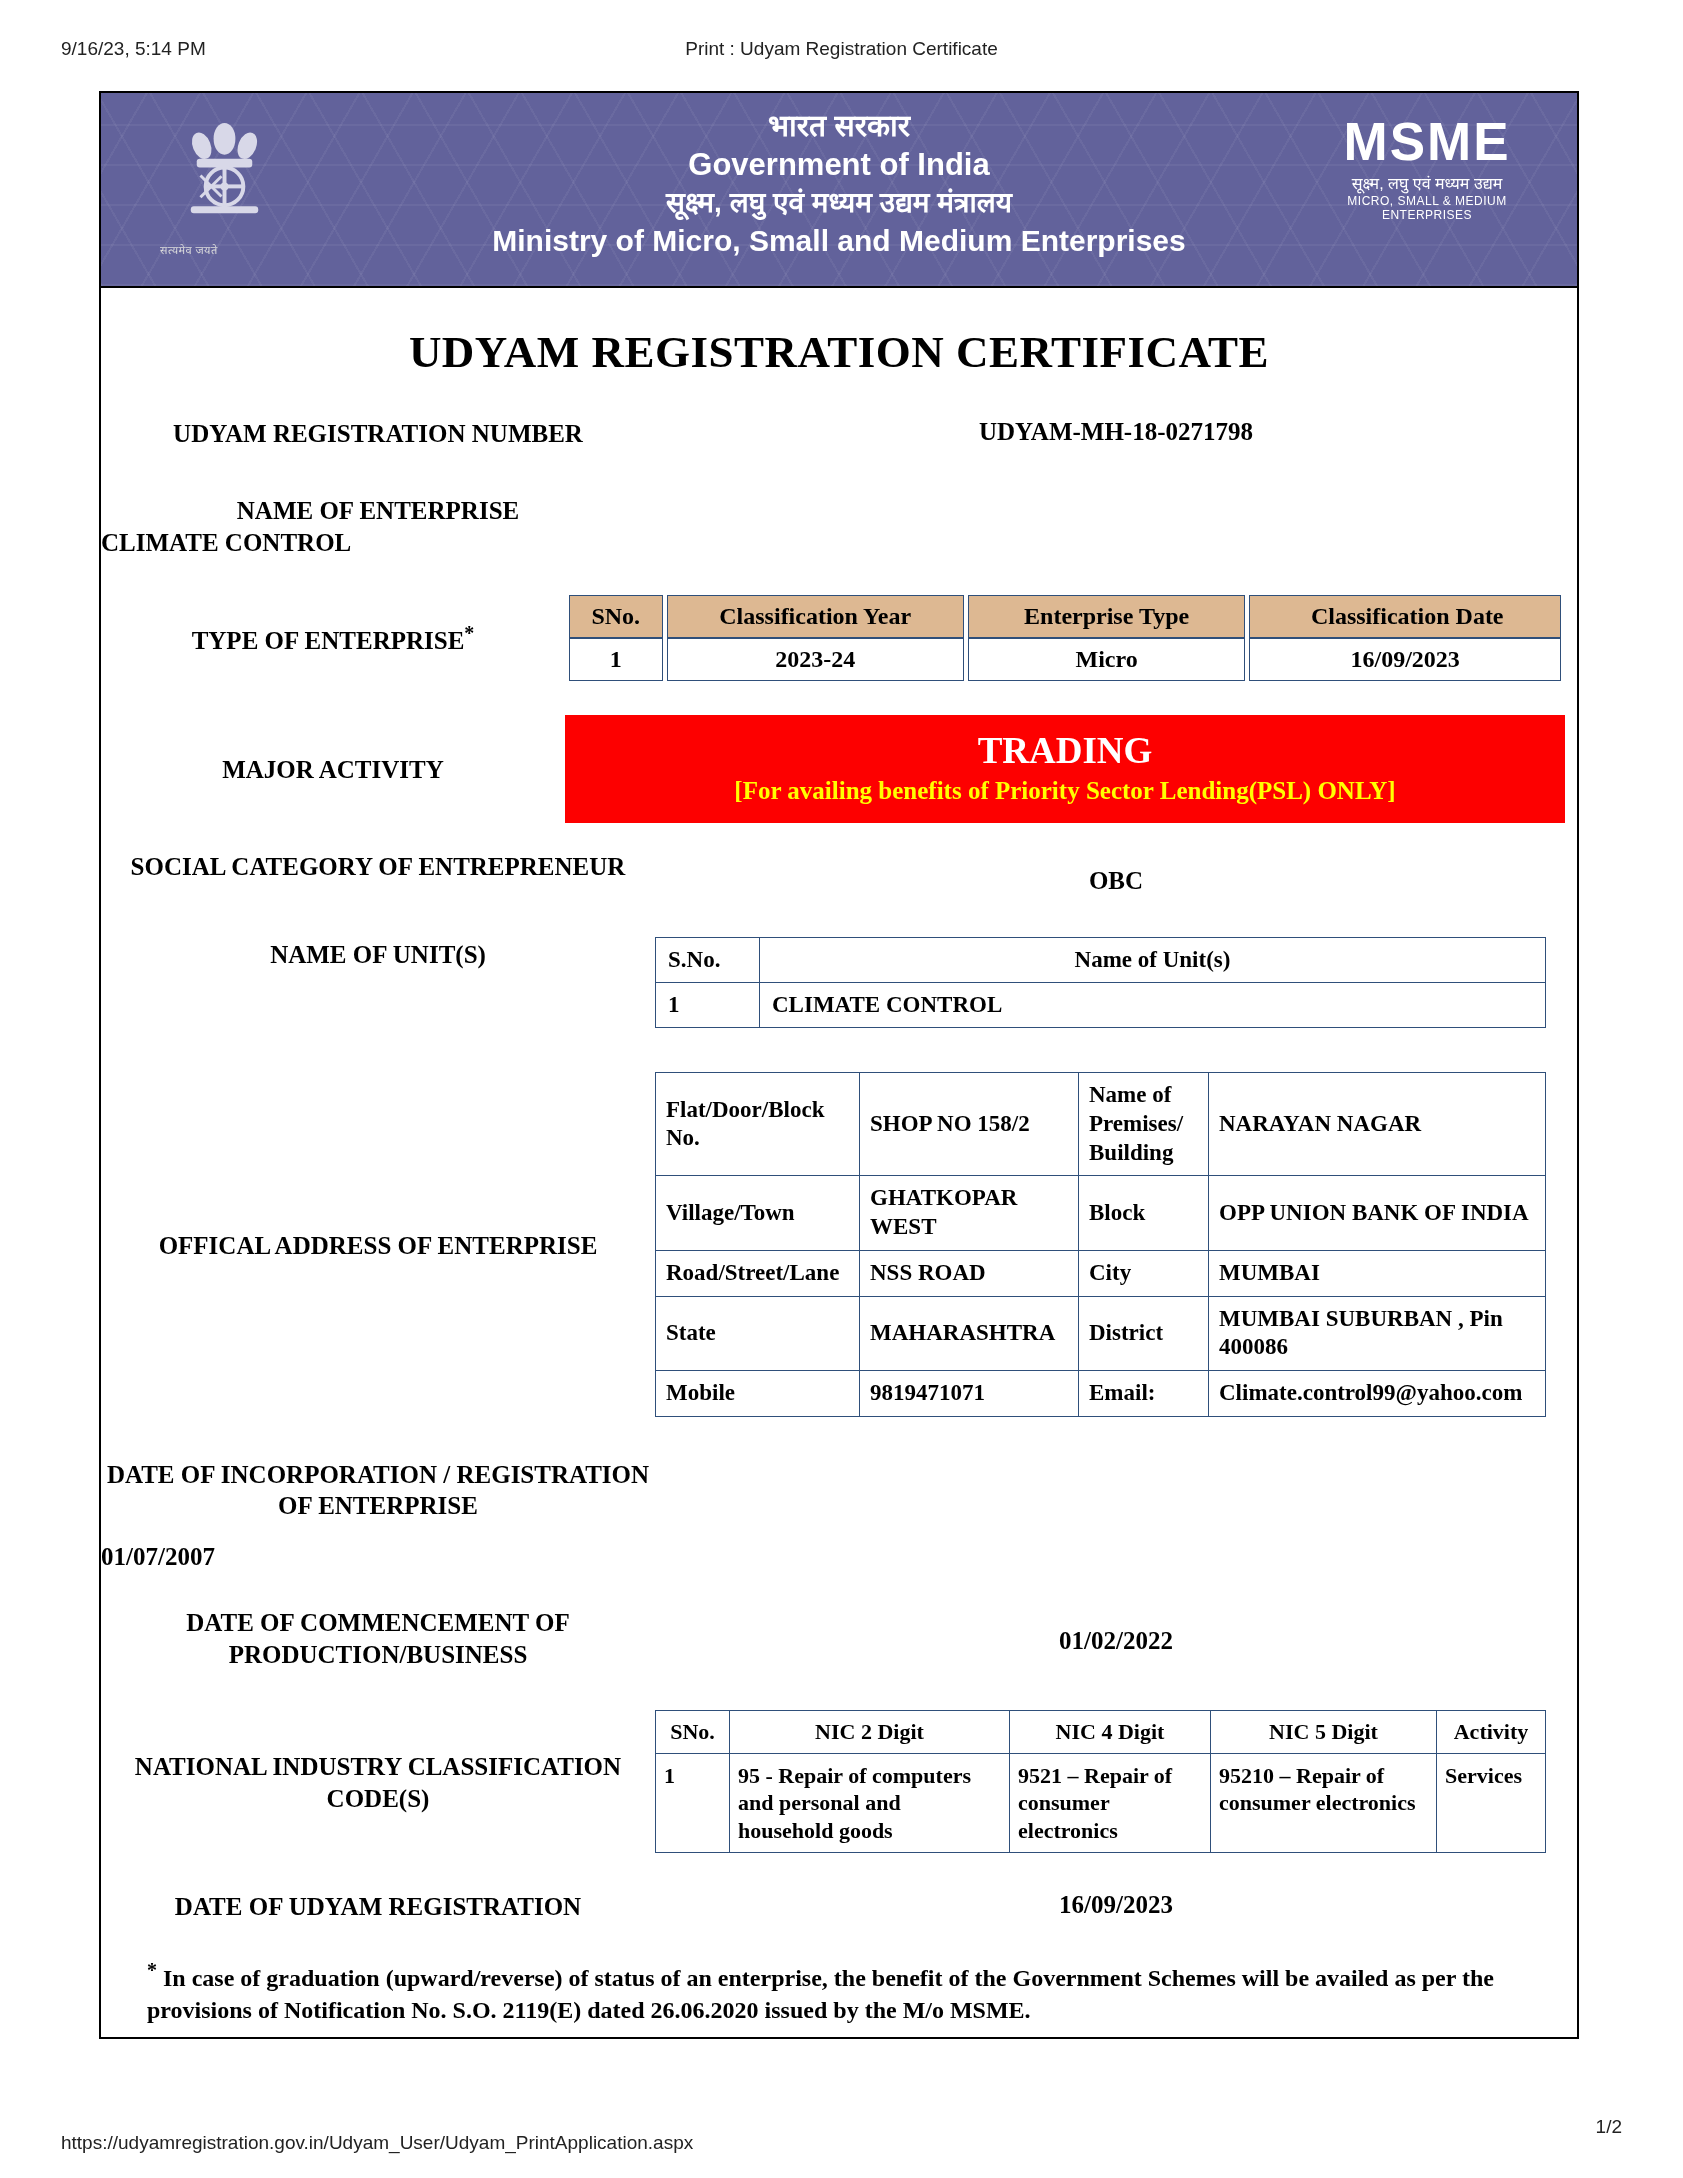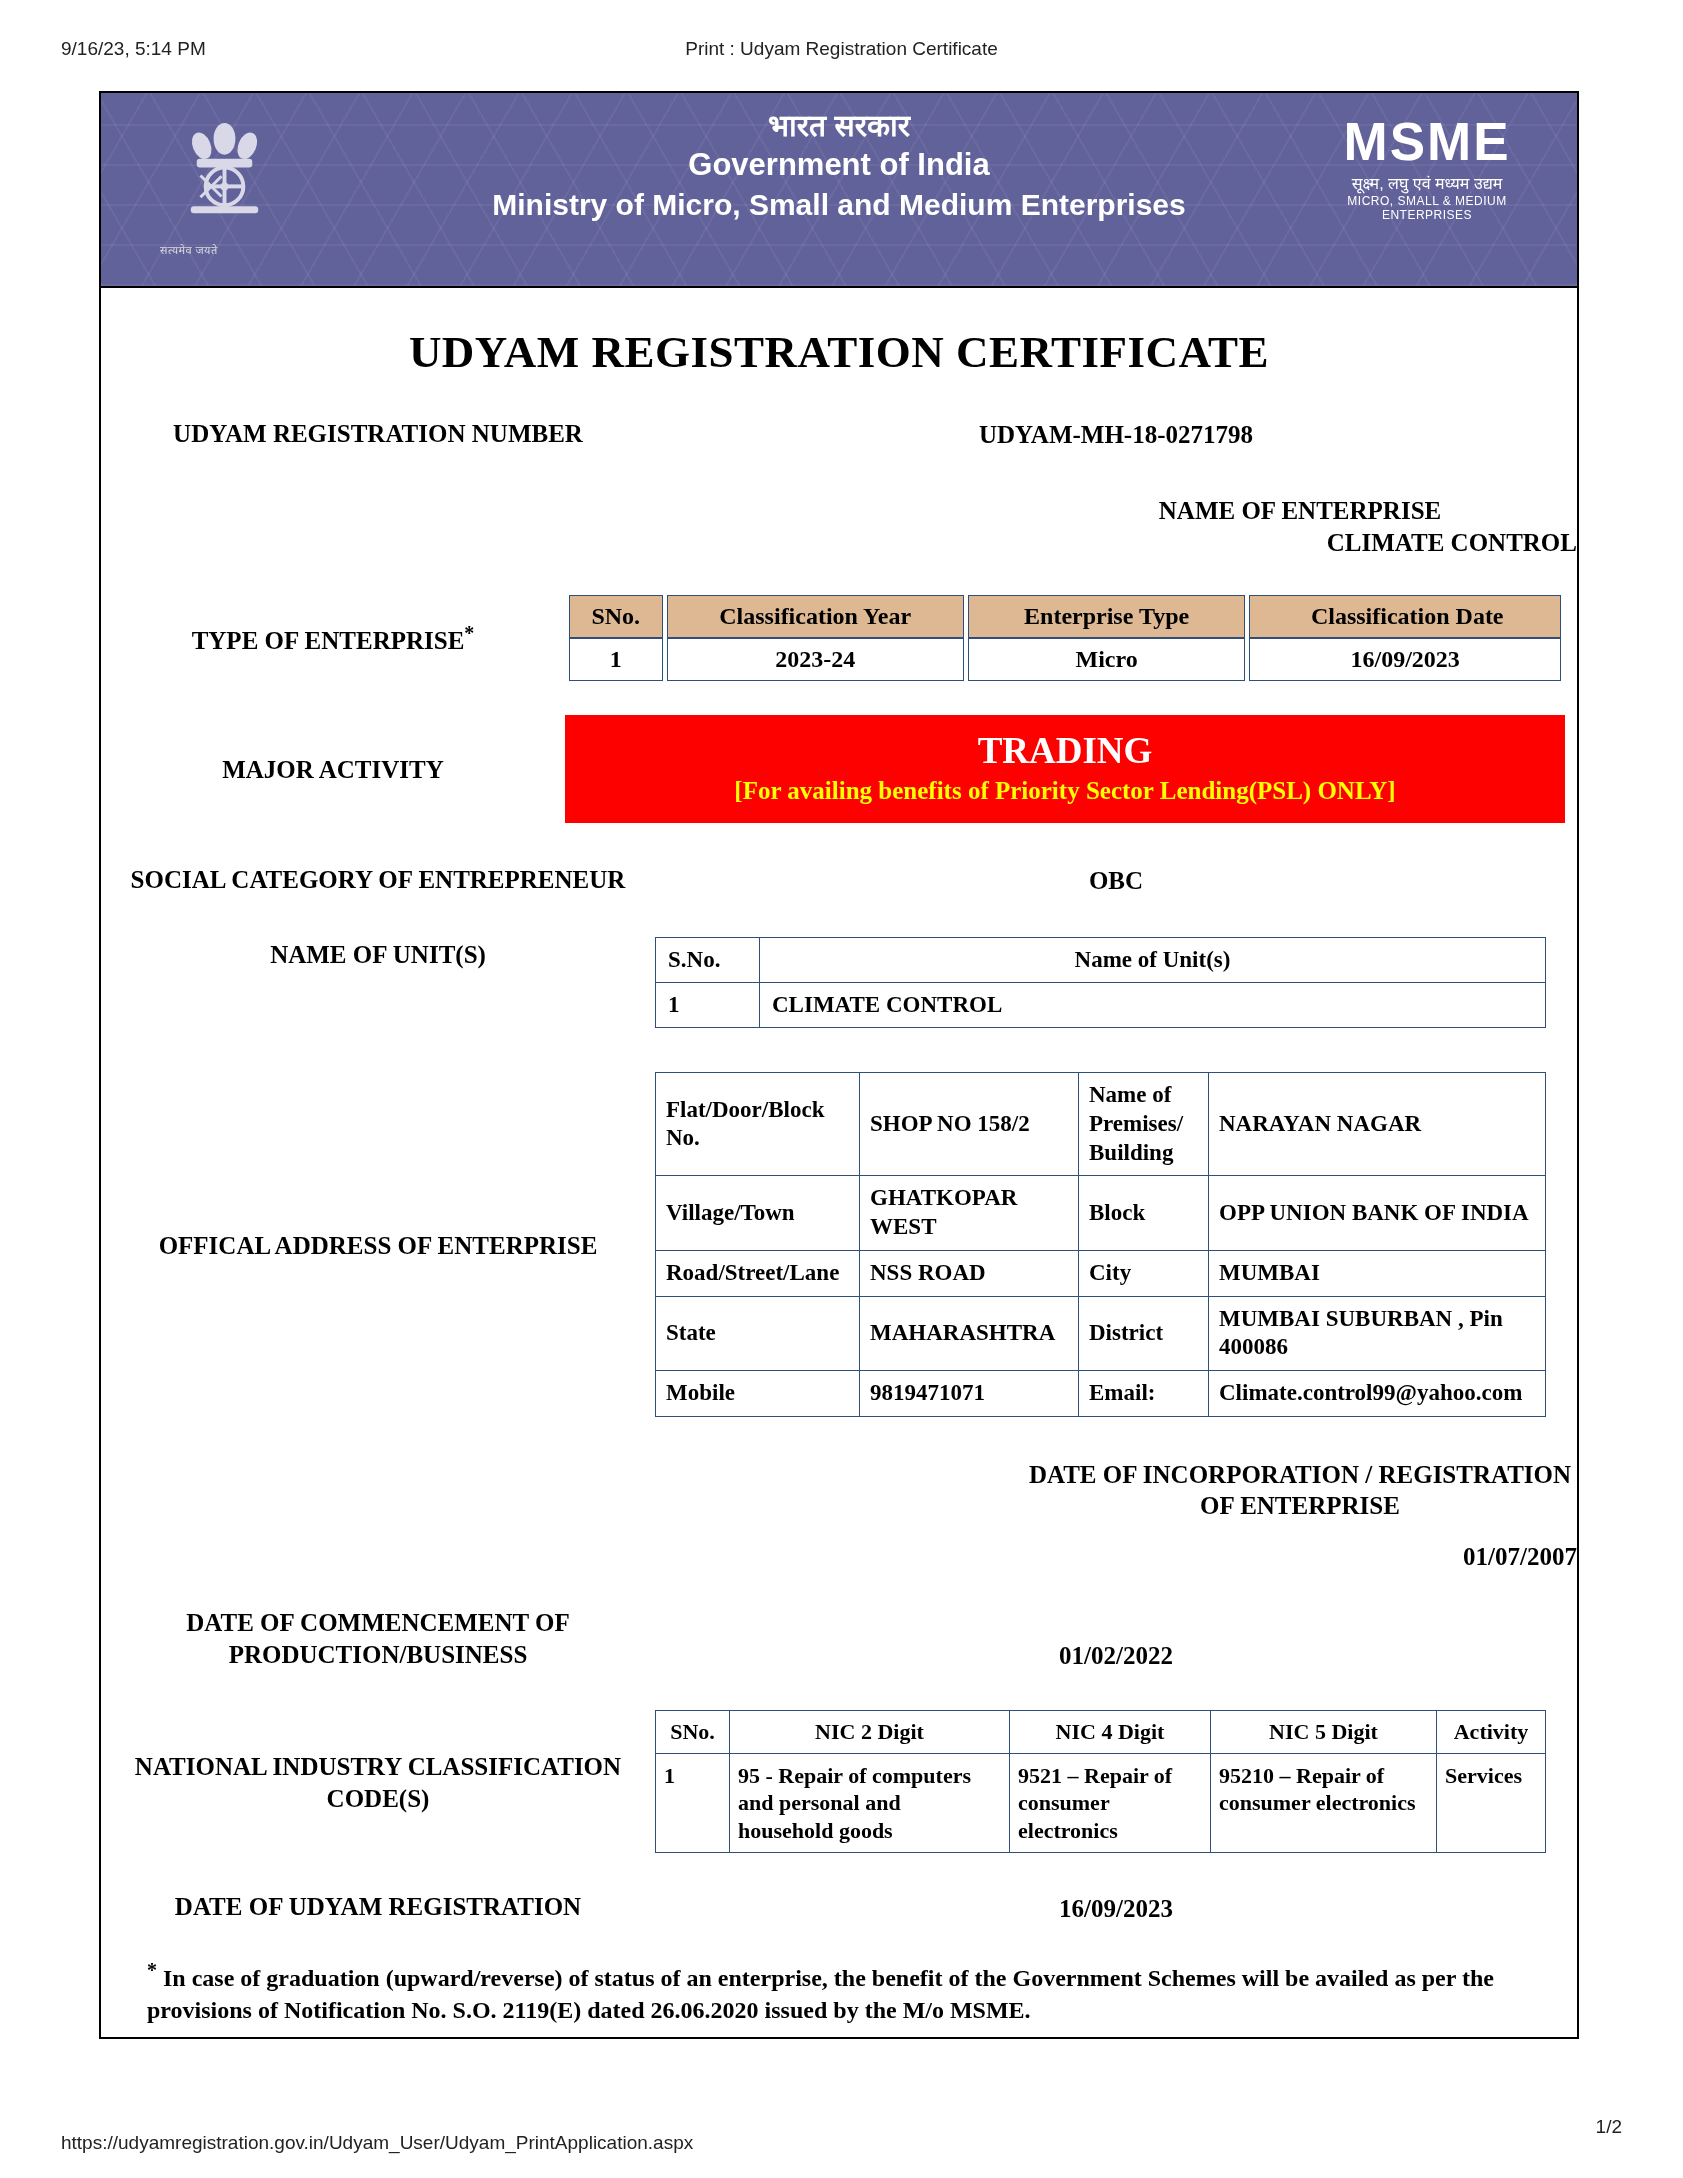--- a/index.html
+++ b/index.html
@@ -135,21 +135,21 @@
   }
   .cert-title {
     text-align: center;
     font-size: 45px;
     font-weight: bold;
     margin-top: 38px;
     letter-spacing: 0.5px;
   }
   .row {
     display: flex;
-    align-items: flex-end;
+    align-items: flex-start;
     margin-top: 26px;
   }
   .label {
     width: 554px;
     text-align: center;
     font-size: 25px;
     font-weight: bold;
     line-height: 1.25;
     padding-top: 2px;
   }
@@ -284,20 +284,21 @@
           <rect x="41" y="63" width="3" height="30" transform="rotate(45 42 78)"></rect>
           <rect x="41" y="63" width="3" height="30" transform="rotate(-45 42 78)"></rect>
           <rect x="22" y="98" width="68" height="7" rx="3"></rect>
         </g>
       </svg>
       <div class="motto">सत्यमेव जयते</div>
     </div>
     <div class="banner-center">
       <div class="l1">भारत सरकार</div>
       <div class="l2">Government of India</div>
+      <div class="l3">सूक्ष्म, लघु एवं मध्यम उद्यम मंत्रालय</div>
       <div class="l4">Ministry of Micro, Small and Medium Enterprises</div>
     </div>
     <div class="msme-logo">
       <div class="mark">MSME</div>
       <div class="hindi">सूक्ष्म, लघु एवं मध्यम उद्यम</div>
       <div class="eng">MICRO, SMALL &amp; MEDIUM ENTERPRISES</div>
     </div>
   </div>
 
   <div class="cert-title">UDYAM REGISTRATION CERTIFICATE</div>

